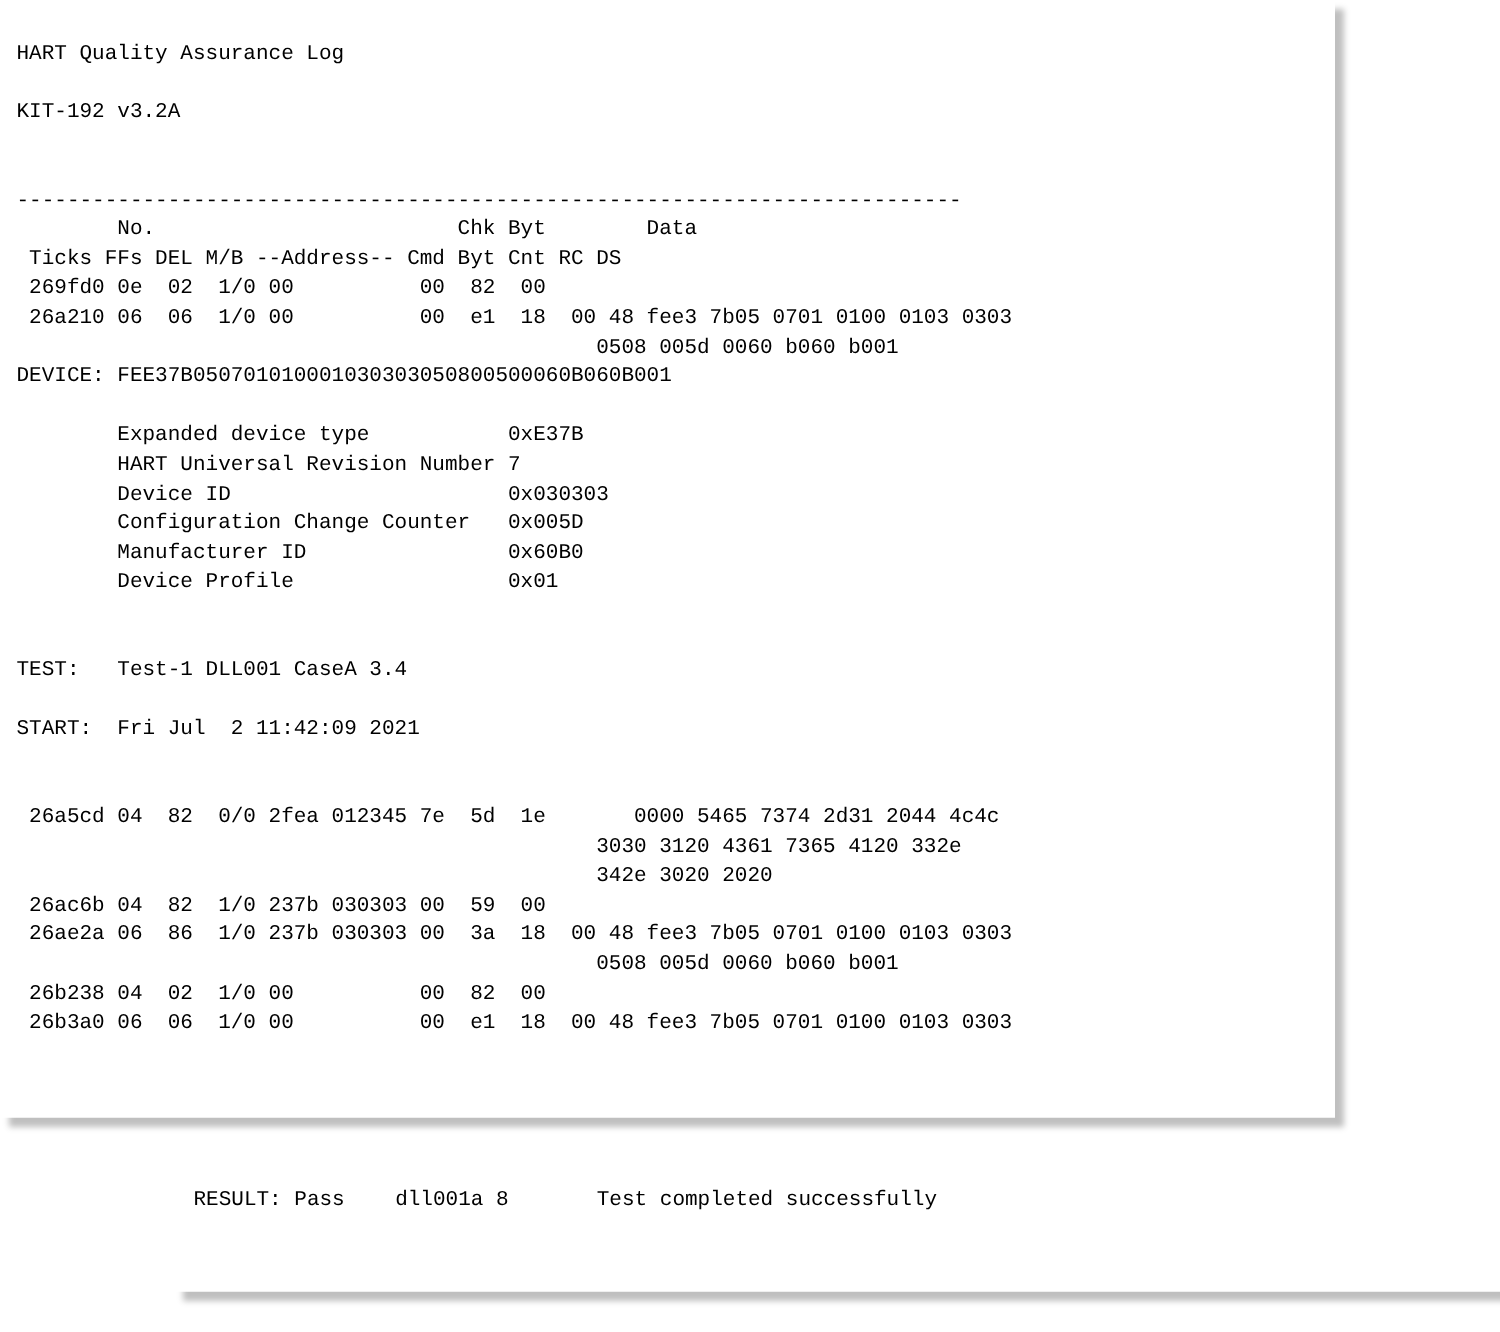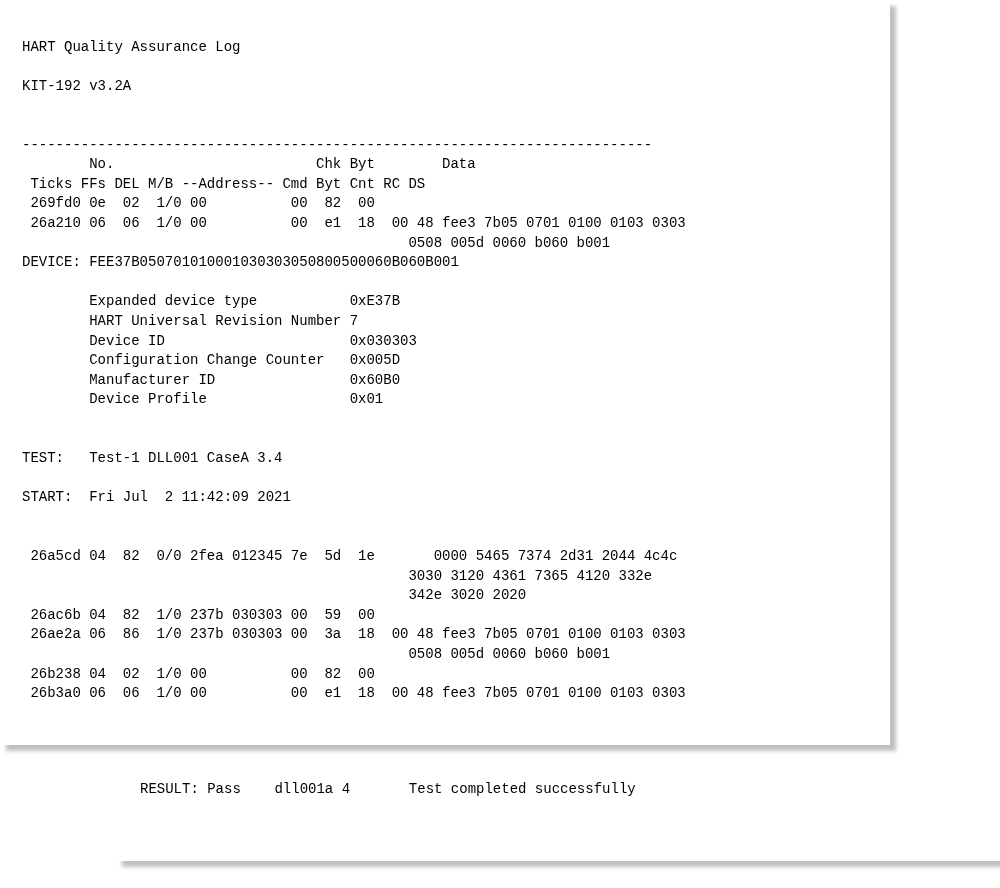--- a/index.html
+++ b/index.html
@@ -41,35 +41,35 @@
     }
     .back-content {
       position: absolute;
       left: 10px;
       bottom: 8px;
       right: 10px;
     }
     .pre {
       white-space: pre;
       font-family: inherit;
-      margin: 13px;
+      margin: 2px;
     }
   </style>
 </head>
 <body>
 
 <div class="panel panel-back">
   <div class="back-content">
 <pre class="pre"><span>                                              0508 005d 0060 b060 b001</span>
 <span> 27ca8a 1c  82  1/0 237b 030303 01  58  00</span>
 <span> 27ce4a 06  86  1/0 237b 030303 01  ba  07  00 48 2041 c800 00</span>
 <span> 27d0e6 04  82  0/0 2646 dead99 78  51  03        0220 00</span>
 
 
-<span>RESULT: Pass    dll001a 4       Test completed successfully</span>
+<span>RESULT: Pass    dll001a 8       Test completed successfully</span>
 </pre>
   </div>
 </div>
 
 <div class="panel panel-front">
 <pre class="pre"><span>HART Quality Assurance Log</span>
 
 <span>KIT-192 v3.2A</span>
 
 

